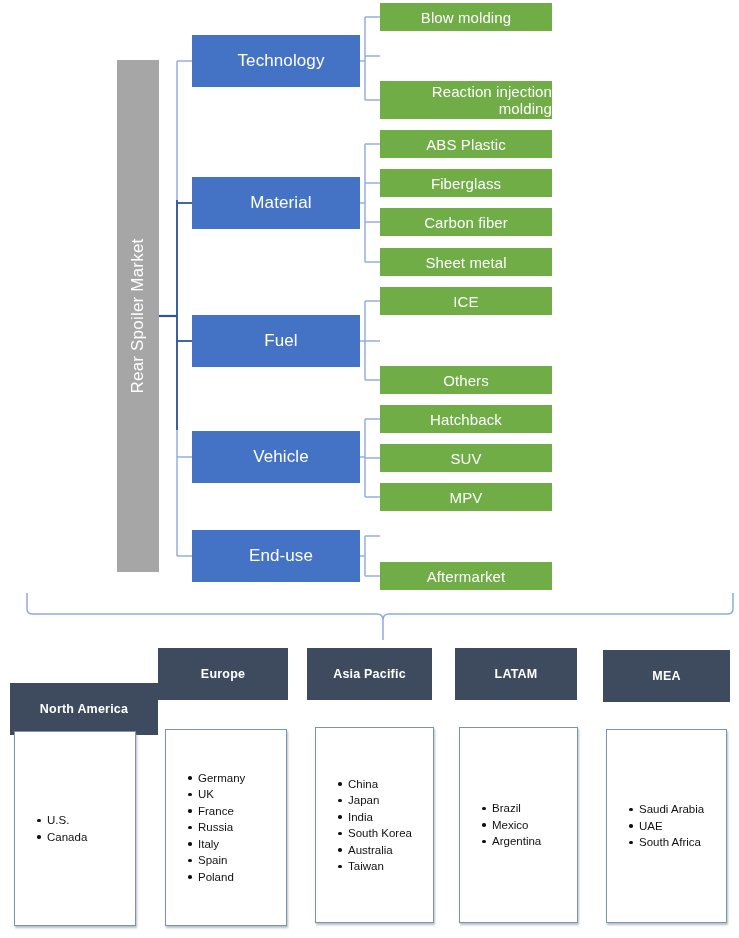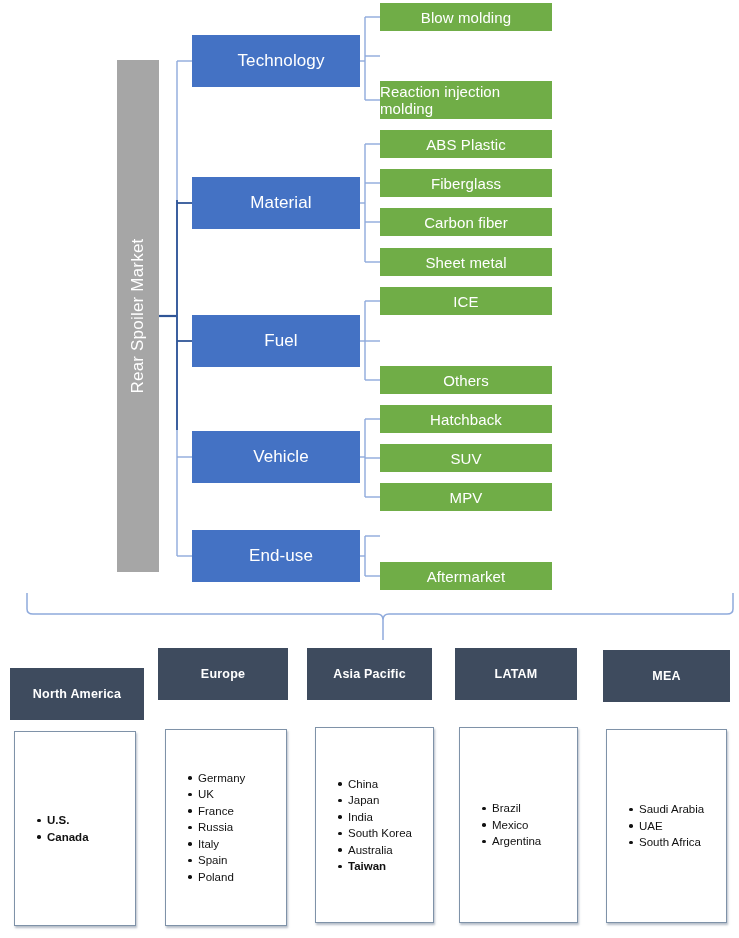--- a/index.html
+++ b/index.html
@@ -46,21 +46,21 @@
   }
 
   
   .leaf{
     position:absolute;
     left:380px;
     width:172px;height:28px;
     background:#70ad47;
     color:#ffffff;
     display:flex;align-items:center;justify-content:center;
-    text-align:left;
+    text-align:right;
     font-size:15px;
     line-height:17px;
     letter-spacing:.1px;
   }
   .leaf.tall{height:38px;}
 
   
   .region-head{
     position:absolute;
     height:52px;
@@ -94,21 +94,21 @@
     white-space:nowrap;
   }
   .region-body li:before{
     content:"";
     position:absolute;
     left:0;top:6.5px;
     width:3.5px;height:3.5px;
     border-radius:50%;
     background:#111111;
   }
-  .region-body li.plain{font-weight:bold;}
+  .region-body li.plain{font-weight:normal;}
 </style>
 </head>
 <body>
 
 <div id="stage">
 
   <svg id="wires" viewBox="0 0 739 938" width="739" height="938" xmlns="http://www.w3.org/2000/svg">
     <g fill="none" stroke="#8faadc" stroke-width="1.4">
 
       <path d="M159 316 L177 316" stroke="#2f5597" stroke-width="2.2"></path>
@@ -214,21 +214,21 @@
     <span>SUV</span>
   </div>
   <div class="leaf" style="top:483px">
     <span>MPV</span>
   </div>
 
   <div class="leaf" style="top:562px">
     <span>Aftermarket</span>
   </div>
 
-  <div class="region-head" style="left:10px;top:668px;width:134px">
+  <div class="region-head" style="left:10px;top:683px;width:148px">
     <span>North America</span>
   </div>
   <div class="region-head" style="left:158px;top:648px;width:130px">
     <span>Europe</span>
   </div>
   <div class="region-head" style="left:307px;top:648px;width:125px">
     <span>Asia Pacific</span>
   </div>
   <div class="region-head" style="left:455px;top:648px;width:122px">
     <span>LATAM</span>

